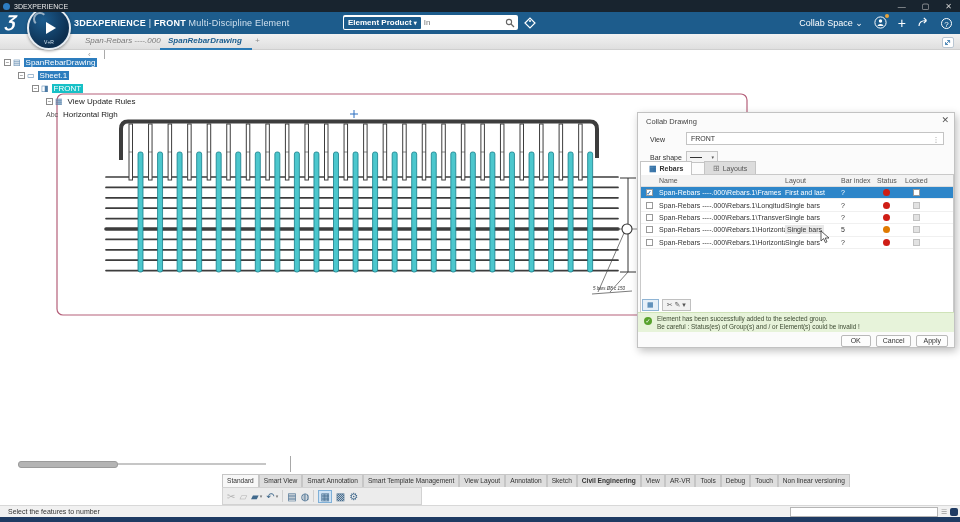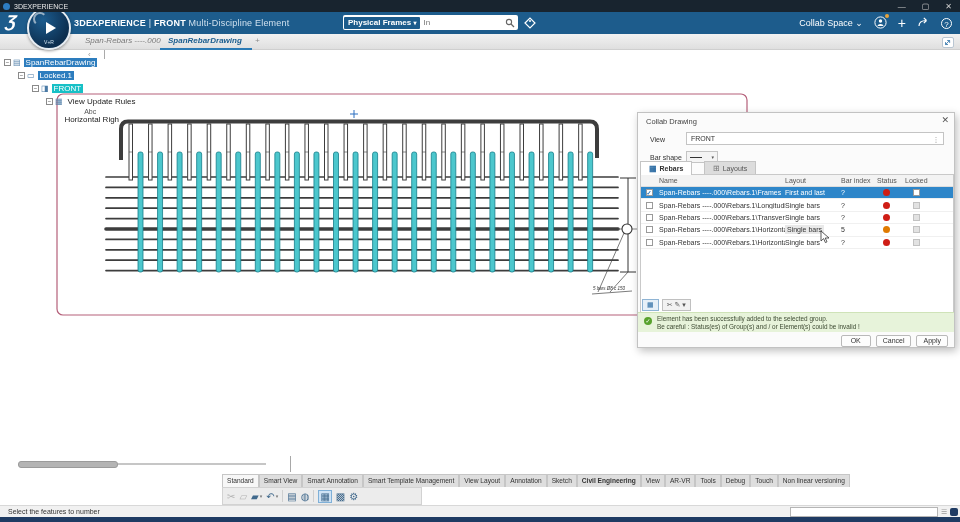--- a/index.html
+++ b/index.html
@@ -148,21 +148,21 @@
   <div id="header">
     <span id="logo">Ʒ</span>
     <span id="brandline">
       <b>3DEXPERIENCE</b>
       <span class="lite">|</span>
       <b>FRONT</b>
       <span class="lite">Multi-Discipline Element</span>
     </span>
     <div id="searchbox">
       <span id="search-chip">
-        <span>Physical Frames</span>
+        <span>Element Product</span>
         <span class="car">▾</span>
       </span>
       <input id="search-input" placeholder="In" style="">
       <svg id="search-mag" width="10" height="10" viewBox="0 0 10 10">
         <circle cx="4" cy="4" r="2.6" fill="none" stroke="#666" stroke-width="1.1"></circle>
         <line x1="6" y1="6" x2="9" y2="9" stroke="#666" stroke-width="1.2"></line>
       </svg>
     </div>
     <svg id="tag-icon" width="14" height="14" viewBox="0 0 14 14">
       <path d="M2 7 L7 2 L12 7 L7 12 Z" fill="none" stroke="#fff" stroke-width="1.2"></path>
@@ -305,33 +305,33 @@
   <div id="tree-divider"></div>
   <div id="tree">
       <div class="tree-row" style="padding-left: 0px;">
         <span class="tw-box">−</span>
         <span class="t-ico">▤</span>
         <span class="t-label sel-blue">SpanRebarDrawing</span>
       </div>
       <div class="tree-row" style="padding-left: 14px;">
         <span class="tw-box">−</span>
         <span class="t-ico">▭</span>
-        <span class="t-label sel-blue">Locked.1</span>
+        <span class="t-label sel-blue">Sheet.1</span>
       </div>
       <div class="tree-row" style="padding-left: 28px;">
         <span class="tw-box">−</span>
         <span class="t-ico">◨</span>
         <span class="t-label sel-teal">FRONT</span>
       </div>
       <div class="tree-row" style="padding-left: 42px;">
         <span class="tw-box">−</span>
         <span class="t-ico">▦</span>
         <span class="t-label ">View Update Rules</span>
       </div>
-      <div class="tree-row" style="padding-left: 42px; flex-direction: column;">
+      <div class="tree-row" style="padding-left: 42px;">
         <span class="t-ico" style="font-size: 7px; color: rgb(85, 85, 85);">Abc</span>
         <span class="t-label ">Horizontal Righ</span>
       </div>
     </div>
 
   <div id="dialog">
     <div id="dlg-title">Collab Drawing</div>
     <div id="dlg-close">✕</div>
     <div id="dlg-view-label">View</div>
     <div id="dlg-view-field">

